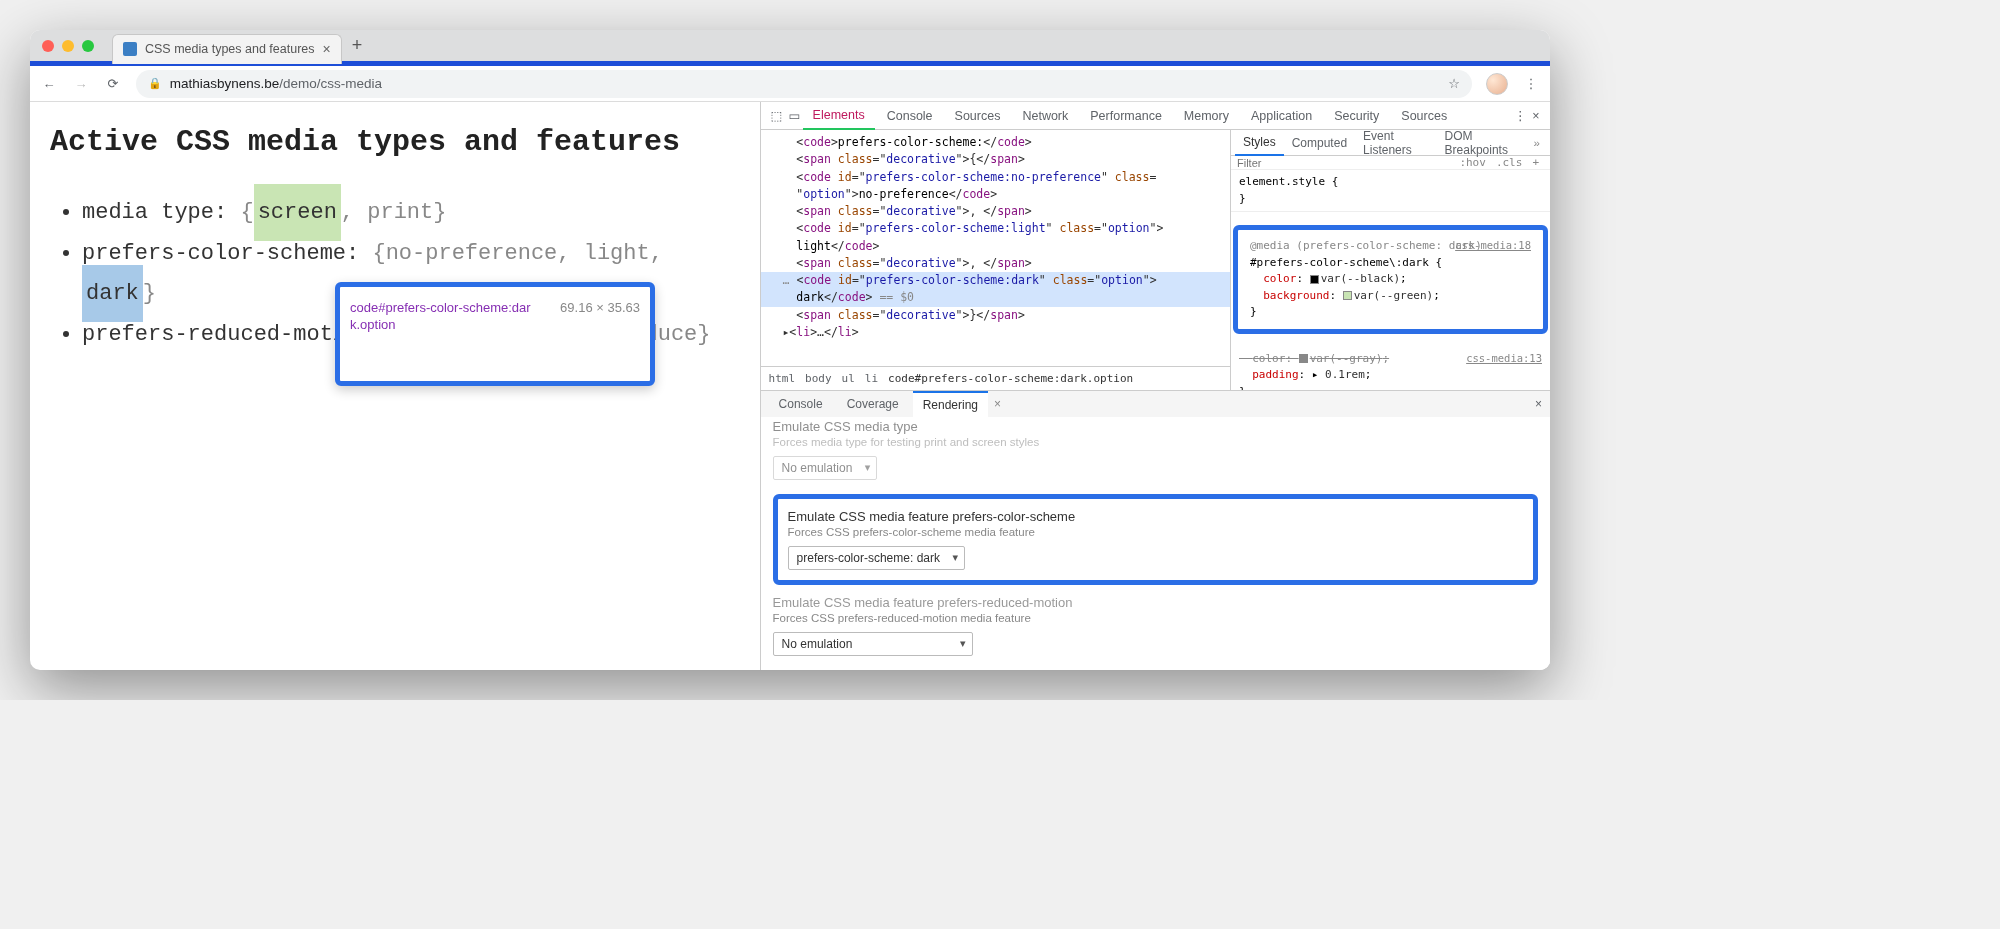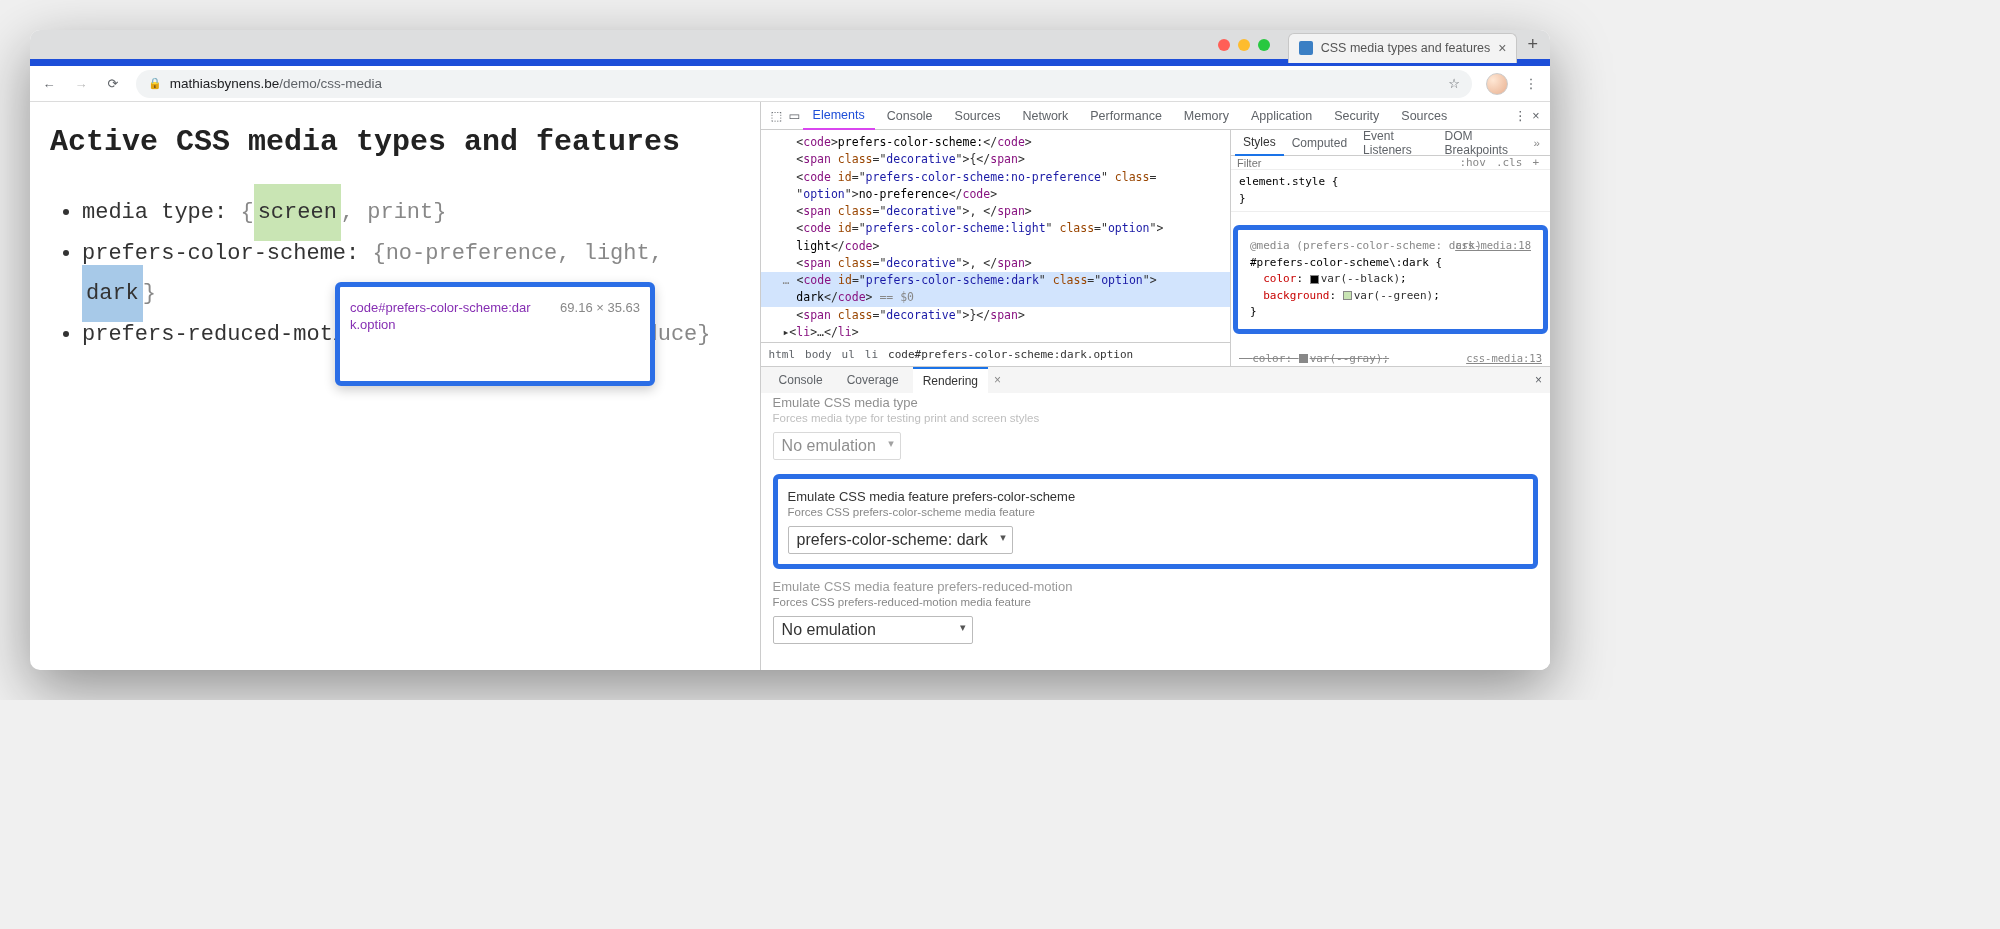--- a/index.html
+++ b/index.html
@@ -17,22 +17,21 @@
   overflow: hidden;
   display: flex;
   flex-direction: column;
 }
 .titlebar {
   height: 36px;
   background: #dddedf;
   display: flex;
   align-items: center;
   padding: 0 12px;
-  border-bottom: 7px solid #1d4ed8;
-  justify-content: flex-end;
+  border-bottom: 5px solid #1d4ed8;
 }
 .traffic { display: flex; gap: 8px; margin-right: 18px; }
 .dot { width: 12px; height: 12px; border-radius: 50%; }
 .r { background:#ff5f57;} .y{background:#febc2e;} .g{background:#28c840;}
 .tab {
   background:#f3f3f3;
   border:1px solid #c7c7c7;
   border-bottom:none;
   border-radius:6px 6px 0 0;
   height:30px;
@@ -102,21 +101,21 @@
   box-shadow:0 4px 12px rgba(0,0,0,0.2);
 }
 .tooltip .sel-id{color:#862fb3;}
 .tooltip .dim{float:right;color:#888;}
 .tooltip .cls{color:#862fb3;display:block;margin-top:2px;}
 
 .devtools { flex:1; display:flex; flex-direction:column; border-left:1px solid #ccc; background:#fff; }
 .dt-tabs { height:28px;display:flex;align-items:center;border-bottom:1px solid #ccc;padding:0 6px;font-size:12.5px;color:#5f6368;gap:2px; }
 .dt-tabs .ic{width:16px;text-align:center;color:#5f6368;cursor:pointer;padding:0 4px;}
 .dt-tabs .t{padding:6px 10px;cursor:pointer;}
-.dt-tabs .t.act{color:#1d4ed8;border-bottom:2px solid #d946ef;}
+.dt-tabs .t.act{color:#be185d;border-bottom:2px solid #22c55e;}
 .dt-tabs .sp{flex:1;}
 .dt-body{flex:1;display:flex;overflow:hidden;}
 .dom{flex:1;font-family:Menlo,Consolas,monospace;font-size:11.5px;line-height:1.5;padding:4px 0;overflow:hidden;color:#303030;}
 .dom .ln{padding:0 8px;white-space:pre;}
 .dom .ln.h{background:#d2e4fd;}
 .tg{color:#881280;} .at{color:#994500;} .av{color:#1a1aa6;} .txt{color:#000;} .cm{color:#888;}
 .dots{color:#888;padding-left:14px;}
 .crumbs{height:24px;border-top:1px solid #ccc;display:flex;align-items:center;font-size:11px;color:#5f6368;padding:0 8px;gap:10px;font-family:Menlo,monospace;}
 .crumbs span{cursor:pointer;}
 .crumbs .act{color:#333;}
@@ -136,25 +135,25 @@
 .strike .prop,.strike .val{color:#888;}
 .hlbox{border:5px solid #2b6ee6;border-radius:6px;padding:4px;margin:13px 2px;}
 
 .drawer{border-top:1px solid #ccc;background:#f5f5f5;display:flex;flex-direction:column;}
 .drawer-tabs{height:26px;display:flex;align-items:center;padding:0 8px;font-size:12px;color:#5f6368;background:#f5f5f5;gap:4px;}
 .drawer-tabs .t{padding:5px 10px;cursor:pointer;}
 .drawer-tabs .t.act{background:#fff;border-top:2px solid #1a73e8;color:#333;}
 .drawer-tabs .x{margin-left:2px;color:#888;}
 .drawer-tabs .sp{flex:1;}
 .drawer-tabs .cx{cursor:pointer;}
-.drawer-body{padding:2px 12px 12px;font-size:12px;color:#333;background:#fff;position:relative;}
+.drawer-body{padding:2px 12px 0;font-size:12px;color:#333;background:#fff;position:relative;}
 .sec{margin-bottom:14px;}
 .sec-title{font-size:13px;color:#333;}
 .sec-sub{font-size:11.5px;color:#888;margin:2px 0 8px;}
-.select{border:1px solid #bbb;background:#fff;padding:4px 24px 4px 8px;font-size:16px;color:#333;border-radius:2px;display:inline-block;position:relative;cursor:pointer;}
+.select{border:1px solid #bbb;background:#fff;padding:4px 24px 4px 8px;font-size:12px;color:#333;border-radius:2px;display:inline-block;position:relative;cursor:pointer;}
 .select::after{content:"▾";position:absolute;right:6px;top:4px;color:#555;font-size:11px;}
 .hlbox2{border:5px solid #2b6ee6;border-radius:6px;padding:10px;margin:4px 0 10px;}
 </style>
 </head>
 <body>
 
 <div class="window">
 
   <div class="titlebar">
     <div class="traffic">

